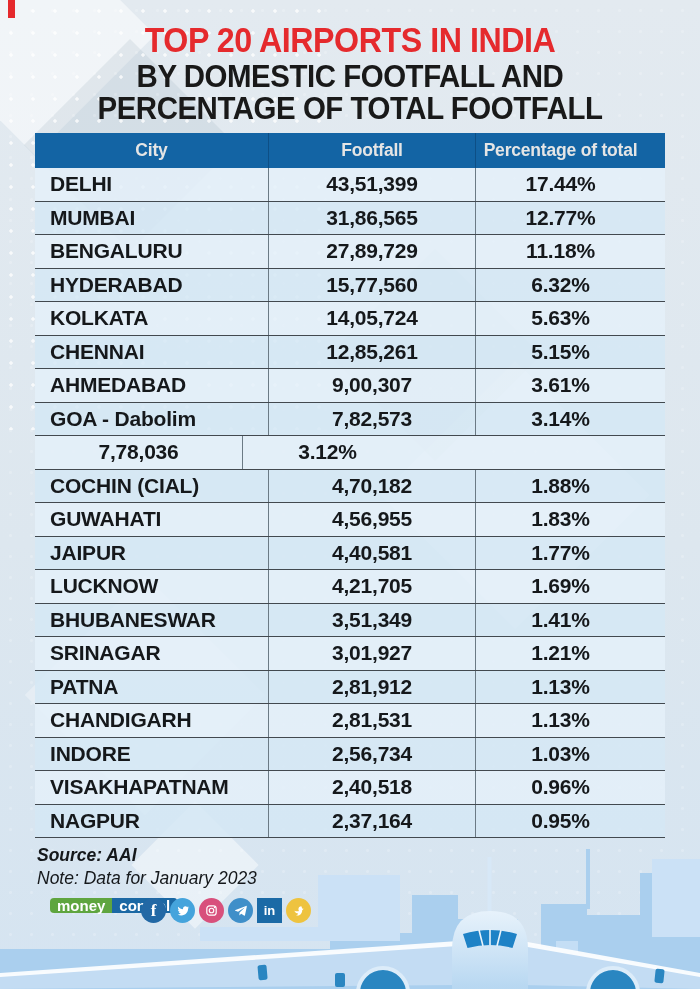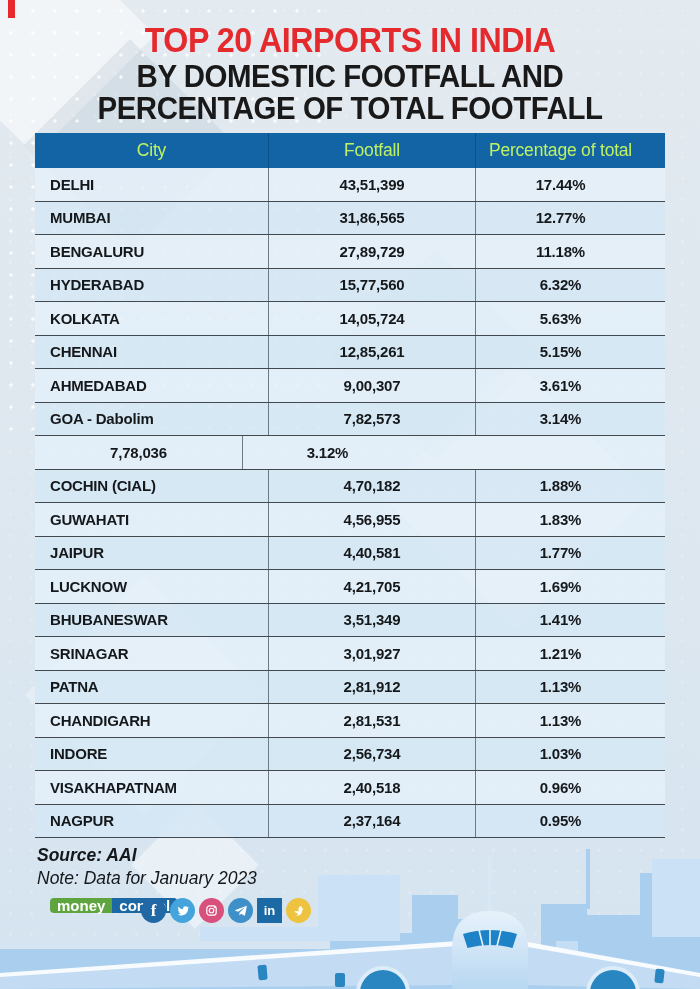--- a/index.html
+++ b/index.html
@@ -40,32 +40,32 @@
   .title-black{
     color:#191919; font-size:32px; font-weight:bold; letter-spacing:-.5px;
     line-height:1.0; transform:scaleX(.92); white-space:nowrap;
   }
 
   
   .table{ position:absolute; left:35px; top:133px; width:630px; z-index:3; }
   .thead{ display:flex; height:35px; background:#1364a4; }
   .hcell{
     display:flex; align-items:center; justify-content:center;
-    color:#bef264; font-weight:normal; font-size:17.5px; letter-spacing:-.2px;
+    color:#e5e5e5; font-weight:bold; font-size:17.5px; letter-spacing:-.2px;
   }
   .hcell + .hcell{ border-left:1.5px solid #0d4f86; }
   .c0{ width:233px; } .c1{ width:207px; } .c2{ width:170px; }
   .trow{
     display:flex; height:33.5px; background:rgba(228,240,249,.85);
     border-bottom:1.8px solid #42494f;
   }
   .trow:nth-child(even){ background:rgba(213,232,245,.85); }
   .cell{
     display:flex; align-items:center; justify-content:center;
-    color:#15181b; font-weight:bold; font-size:15px; letter-spacing:-.2px;
+    color:#15181b; font-weight:bold; font-size:21px; letter-spacing:-.2px;
   }
   .cell + .cell{ border-left:1.2px solid #6b7a85; }
   .cell.city{ justify-content:flex-start; padding-left:15px; }
 
   
   .src{ position:absolute; left:37px; top:845px; font-size:17.5px; font-weight:bold;
         font-style:italic; color:#15181b; z-index:4; }
   .note{ position:absolute; left:37px; top:868px; font-size:17.5px; font-weight:normal;
          font-style:italic; color:#15181b; z-index:4; }
   .brand{ position:absolute; left:35px; top:898px; display:flex; height:15px; z-index:4;padding-left:15px; }

